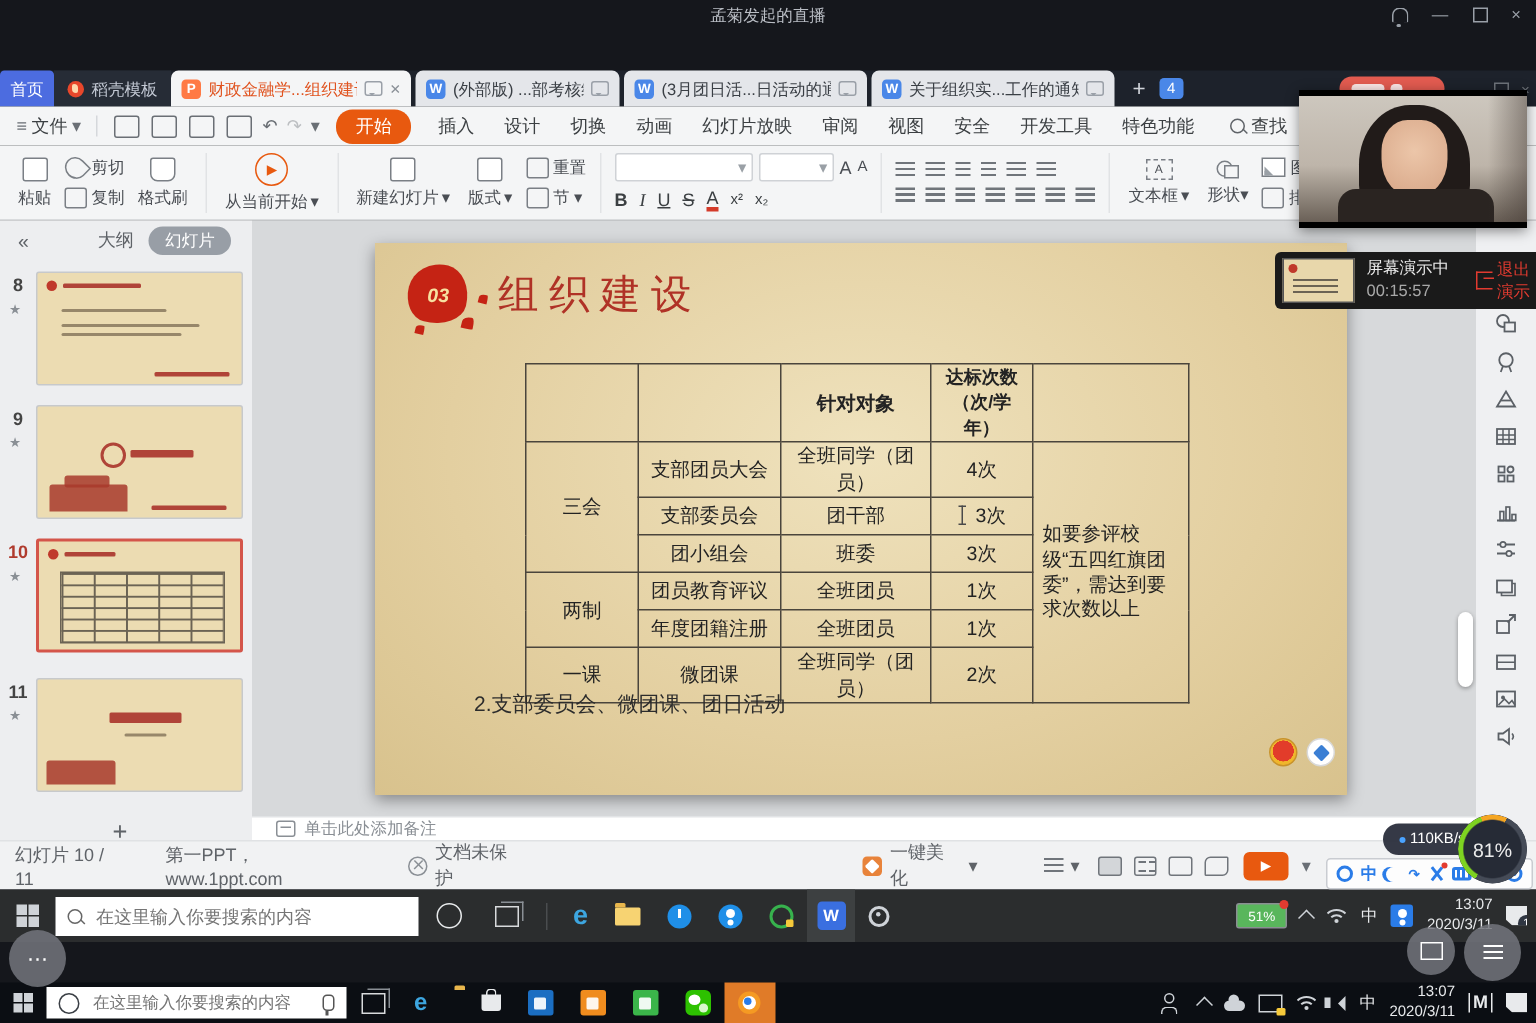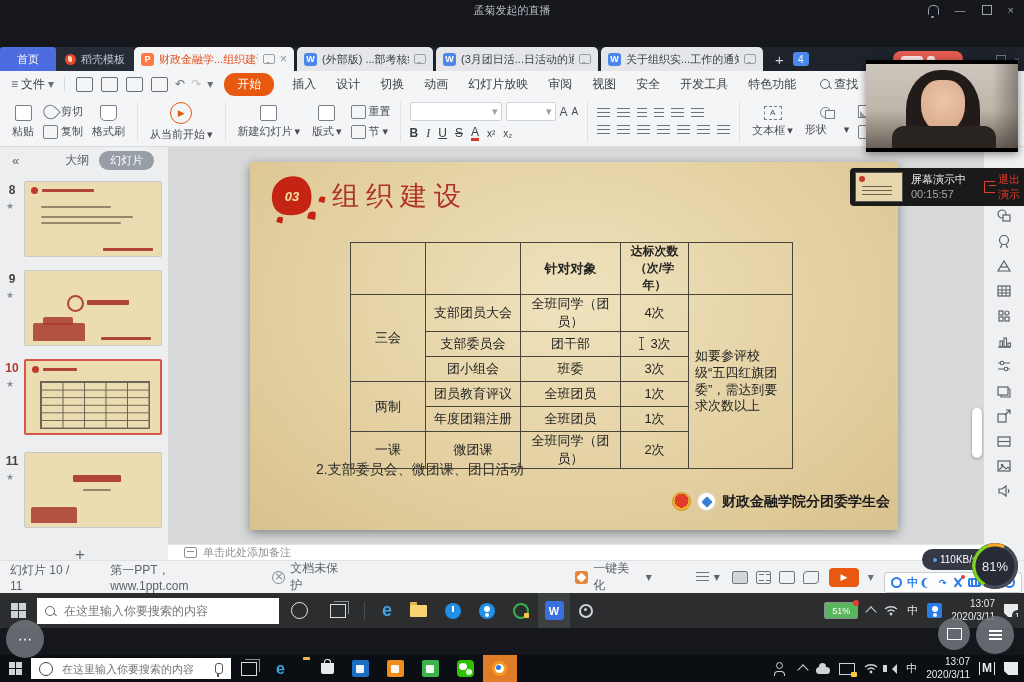--- a/index.html
+++ b/index.html
@@ -13,21 +13,21 @@
   .titlebar{left:0;top:0;width:1024px;height:47px;background:#15171c;}
   .win-title{left:0;top:3px;width:1024px;text-align:center;color:#b9bdc4;font-size:11px;}
   .win-controls{right:10px;top:4px;display:flex;gap:16px;color:#9aa0a8;font-size:11px;align-items:center;}
   .bell{width:9px;height:9px;border:1.2px solid #9aa0a8;border-radius:5px 5px 1px 1px;border-bottom:none;position:relative;}
   .bell::after{content:"";position:absolute;left:2px;bottom:-3px;width:3px;height:2px;background:#9aa0a8;border-radius:2px;}
   .maxbox{width:8px;height:8px;border:1.2px solid #9aa0a8;}
 
   
   .tabbar{left:0;top:47px;width:1024px;height:24px;background:#1d222b;display:flex;align-items:flex-end;}
   .tab{height:24px;display:flex;align-items:center;font-size:11px;box-sizing:border-box;}
-  .tab-home{width:56px;justify-content:center;background:#4c6ce0;color:#fff;border-radius:3px 3px 0 0;}
+  .tab-home{width:36px;justify-content:center;background:#4c6ce0;color:#fff;border-radius:3px 3px 0 0;}
   .tab-docer{width:78px;justify-content:center;gap:5px;background:#262c36;color:#c3c9d4;}
   .flame{width:11px;height:11px;border-radius:50%;background:#e8472b;position:relative;}
   .flame::after{content:"";position:absolute;left:3px;top:2px;width:4px;height:6px;background:#ffd9ad;border-radius:2px 4px 2px 4px;}
   .tab-doc{width:160px;background:#e4e6ea;color:#3a3f45;border-radius:5px 5px 0 0;margin-right:3px;padding:0 7px;gap:5px;}
   .tab-doc.active{background:#f4f5f6;color:#e0531f;}
   .tab-doc .lbl{flex:1;overflow:hidden;white-space:nowrap;text-overflow:clip;}
   .ppt-ic{width:13px;height:13px;border-radius:3px;background:#ff7a45;color:#fff;font-size:9px;font-weight:bold;
           display:flex;align-items:center;justify-content:center;flex:none;}
   .word-ic{width:13px;height:13px;border-radius:3px;background:#4a87e8;color:#fff;font-size:9px;font-weight:bold;
           display:flex;align-items:center;justify-content:center;flex:none;}
@@ -438,21 +438,21 @@
     <div class="rdiv"></div>
     <div class="rbig">
       <span class="dashbox">A</span>
       <span class="flex" style="gap:2px">
         <span>文本框</span>
         <span>▾</span>
       </span>
     </div>
     <div class="rbig">
       <span class="shp"></span>
-      <span class="flex" style="gap:17px">
+      <span class="flex" style="gap:0">
         <span>形状</span>
         <span>▾</span>
       </span>
     </div>
     <div class="rcol">
       <div class="rsm">
         <span class="pic"></span>
         <span>图片</span>
         <span>▾</span>
       </div>
@@ -590,21 +590,20 @@
     </tbody>
       </table>
 
     <div class="snote" style="top:299px;left:66px">2.支部委员会、微团课、团日活动</div>
 
     <div class="sfooter">
       <span class="emb1"></span>
       <span class="emb2">
           <i></i>
         </span>
-      <b>财政金融学院分团委学生会</b>
     </div>
   </div>
 
   <div class="abs rail">
     <div class="rail-icons">
       <svg width="16" height="16" viewBox="0 0 16 16">
           <rect x="2" y="3" width="12" height="9" rx="2" fill="none" stroke="#5b6066" stroke-width="1.2"></rect>
           <path d="M5 12l-1 3 3-3" fill="none" stroke="#5b6066" stroke-width="1.2"></path>
         </svg>
       <svg width="16" height="16" viewBox="0 0 16 16">

